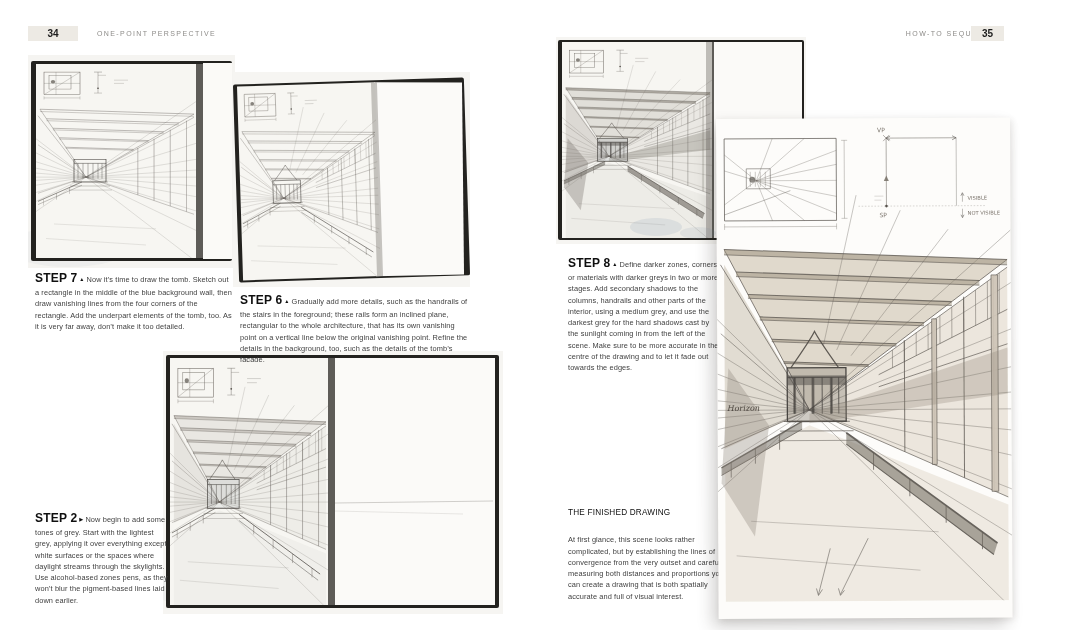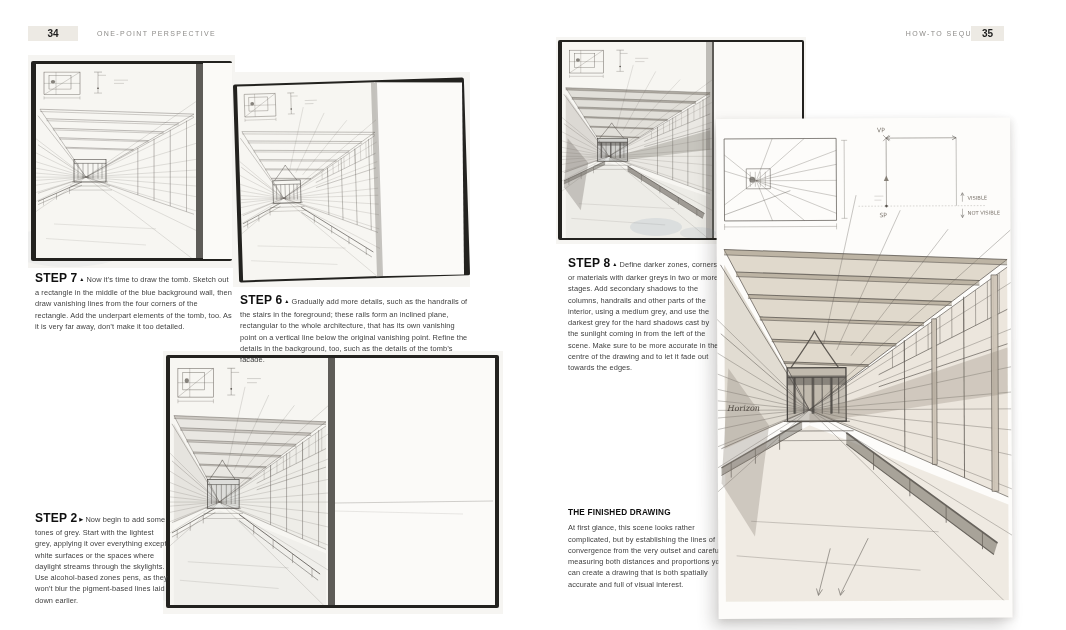--- a/index.html
+++ b/index.html
@@ -5,21 +5,21 @@
   *{margin:0;padding:0;box-sizing:border-box}
   html,body{width:1066px;height:630px}
   body{font-family:"Liberation Sans",sans-serif;background:#ffffff;position:relative;overflow:hidden}
   .photo{position:absolute;z-index:1}
   .sheet{position:absolute;z-index:5;background:#fdfcfa;
          box-shadow:-6px 8px 16px rgba(55,50,44,.22),2px 2px 6px rgba(55,50,44,.10);
          transform:rotate(-0.3deg);transform-origin:top left}
   .caption{position:absolute;z-index:3;font-size:7.4px;line-height:1.52;color:#414141;letter-spacing:.1px}
   .caption b{color:#0f0f0f;font-size:12px;letter-spacing:.2px}
   .mk{font-size:5.2px;color:#0f0f0f;vertical-align:1.5px;margin:0 2px}
-  .fin-head{font-weight:bold;font-size:8.2px;color:#0f0f0f;margin-bottom:3px;letter-spacing:.2px}
+  .fin-head{font-weight:normal;font-size:8.2px;color:#0f0f0f;margin-bottom:15px;letter-spacing:.2px}
   .pagenum{position:absolute;z-index:4;height:15px;background:#edeae4;color:#1c1c1c;
            font-weight:bold;font-size:10px;display:flex;align-items:center;justify-content:center}
   .runhead{position:absolute;z-index:4;font-size:7px;letter-spacing:1.4px;color:#8e8c89}
   svg{display:block}
   .anno{font-family:"DejaVu Sans",sans-serif;font-size:6px;fill:#7b746c}
   .sm{font-size:5.2px}
   .horizon{font-family:"DejaVu Serif",serif;font-style:italic;font-size:8px;fill:#4c463f}
 </style>
 </head>
 <body>

